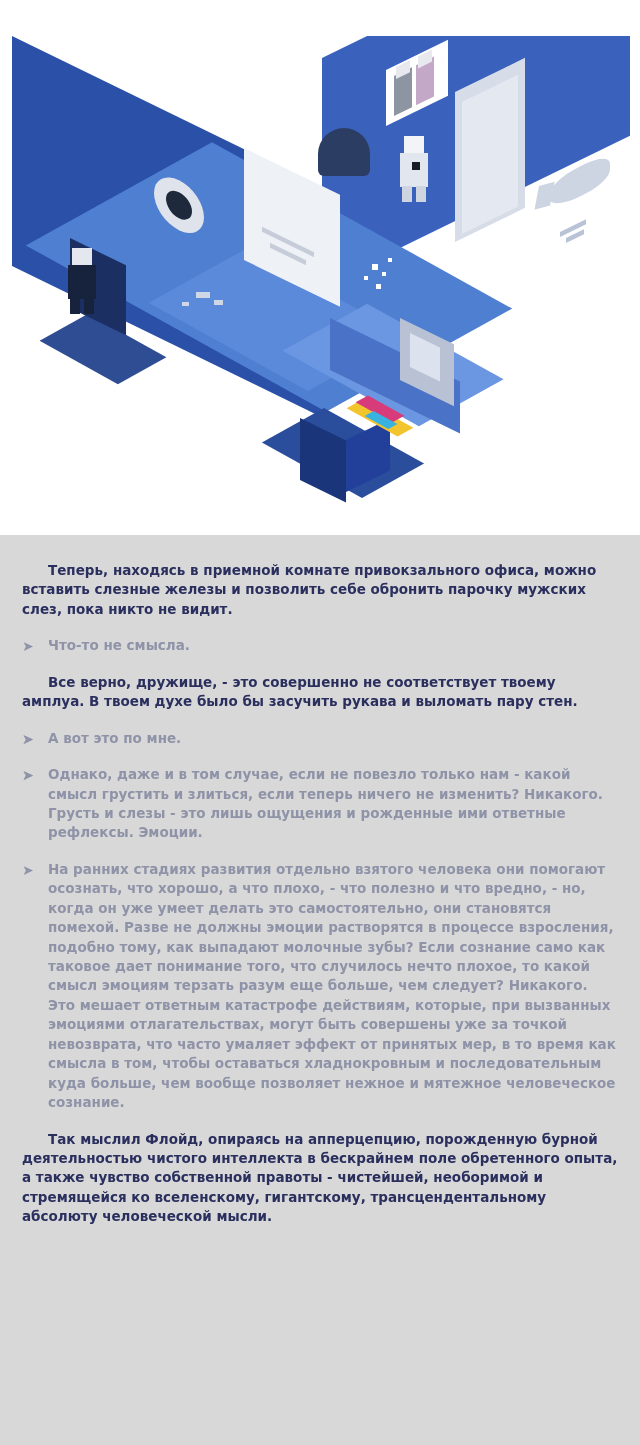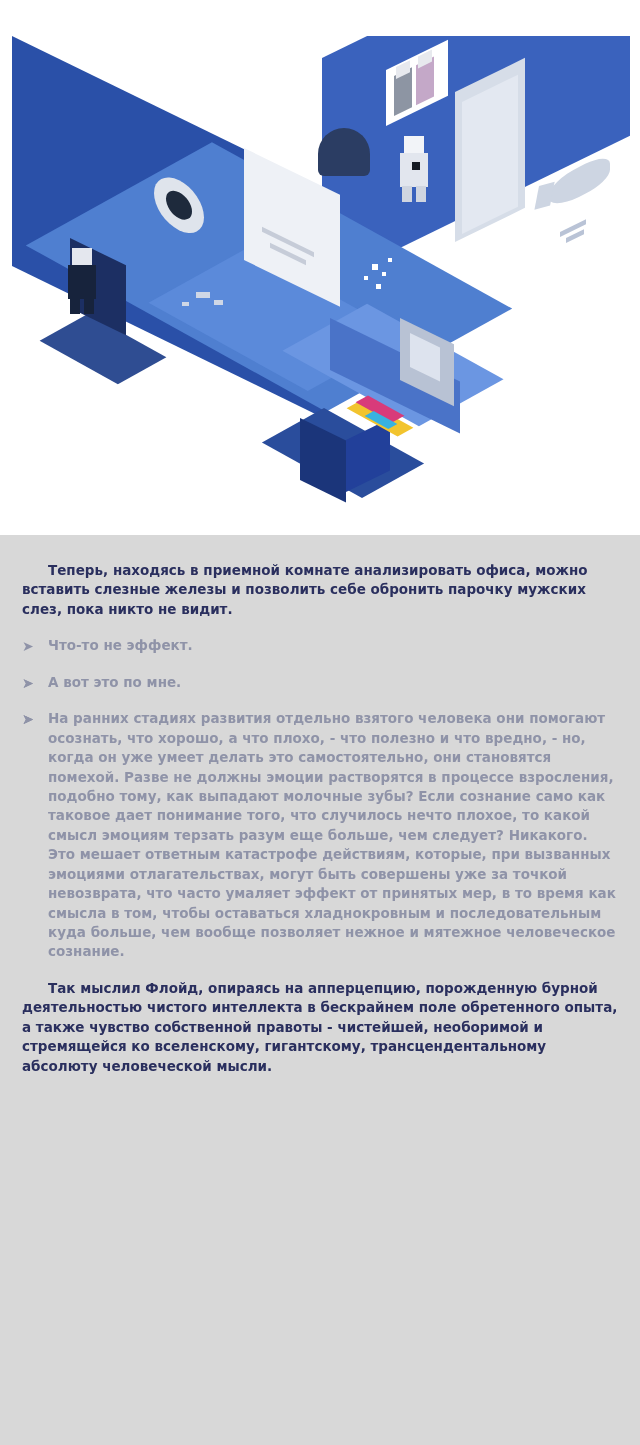--- a/index.html
+++ b/index.html
@@ -532,44 +532,46 @@
         <div class="sparkle s4"></div>
         <div class="sparkle s5"></div>
 
         <div class="top-cap"></div>
       </div>
     </div>
   </div>
 
   <div class="text-area">
 
-    <p class="para">Теперь, находясь в приемной комнате анализировать офиса, можно вставить слезные железы и позволить себе обронить парочку мужских слез, пока никто не видит.</p>
+    <p class="para">Теперь, находясь в приемной комнате привокзального офиса, можно вставить слезные железы и позволить себе обронить парочку мужских слез, пока никто не видит.</p>
 
     <p class="quote">
       <span class="arrow">➤</span>
-      <span>Что-то не эффект.</span>
+      <span>Что-то не смысла.</span>
     </p>
 
+    <p class="para">Все верно, дружище, - это совершенно не соответствует твоему амплуа. В твоем духе было бы засучить рукава и выломать пару стен.</p>
 
     <p class="quote">
       <span class="arrow">➤</span>
     </p>
 
 
     <p class="quote">
       <span class="arrow">➤</span>
       <span>А вот это по мне.</span>
     </p>
 
     <p class="quote">
       <span class="arrow">➤</span>
     </p>
 
     <p class="quote">
       <span class="arrow">➤</span>
+      <span>Однако, даже и в том случае, если не повезло только нам - какой смысл грустить и злиться, если теперь ничего не изменить? Никакого. Грусть и слезы - это лишь ощущения и рожденные ими ответные рефлексы. Эмоции.</span>
     </p>
 
     <p class="quote">
       <span class="arrow">➤</span>
       <span>На ранних стадиях развития отдельно взятого человека они помогают осознать, что хорошо, а что плохо, - что полезно и что вредно, - но, когда он уже умеет делать это самостоятельно, они становятся помехой. Разве не должны эмоции растворятся в процессе взросления, подобно тому, как выпадают молочные зубы? Если сознание само как таковое дает понимание того, что случилось нечто плохое, то какой смысл эмоциям терзать разум еще больше, чем следует? Никакого. Это мешает ответным катастрофе действиям, которые, при вызванных эмоциями отлагательствах, могут быть совершены уже за точкой невозврата, что часто умаляет эффект от принятых мер, в то время как смысла в том, чтобы оставаться хладнокровным и последовательным куда больше, чем вообще позволяет нежное и мятежное человеческое сознание.</span>
     </p>
 
     <p class="para">Так мыслил Флойд, опираясь на апперцепцию, порожденную бурной деятельностью чистого интеллекта в бескрайнем поле обретенного опыта, а также чувство собственной правоты - чистейшей, необоримой и стремящейся ко вселенскому, гигантскому, трансцендентальному абсолюту человеческой мысли.</p>
 
   </div>

